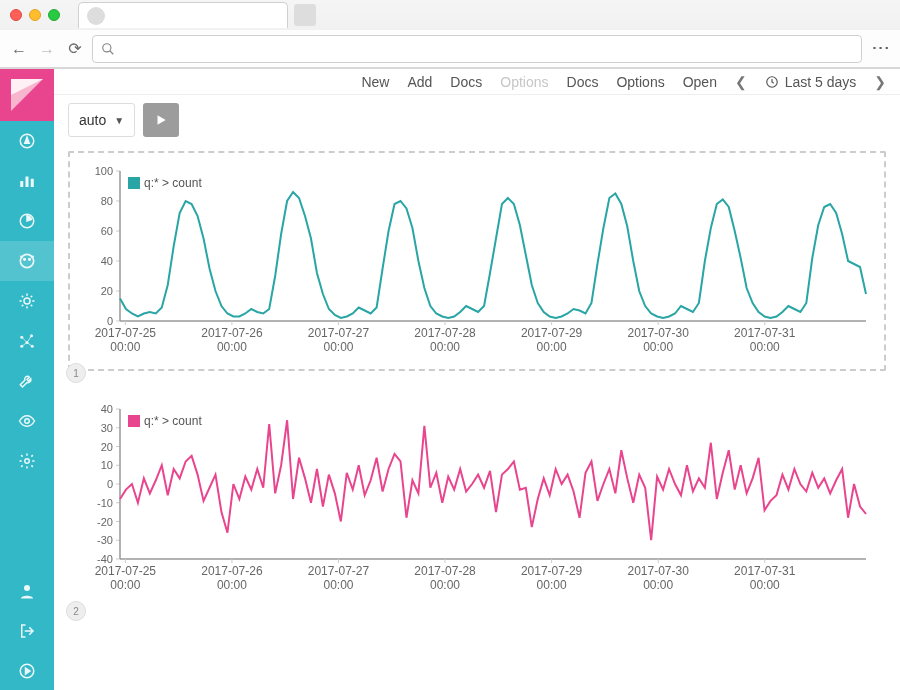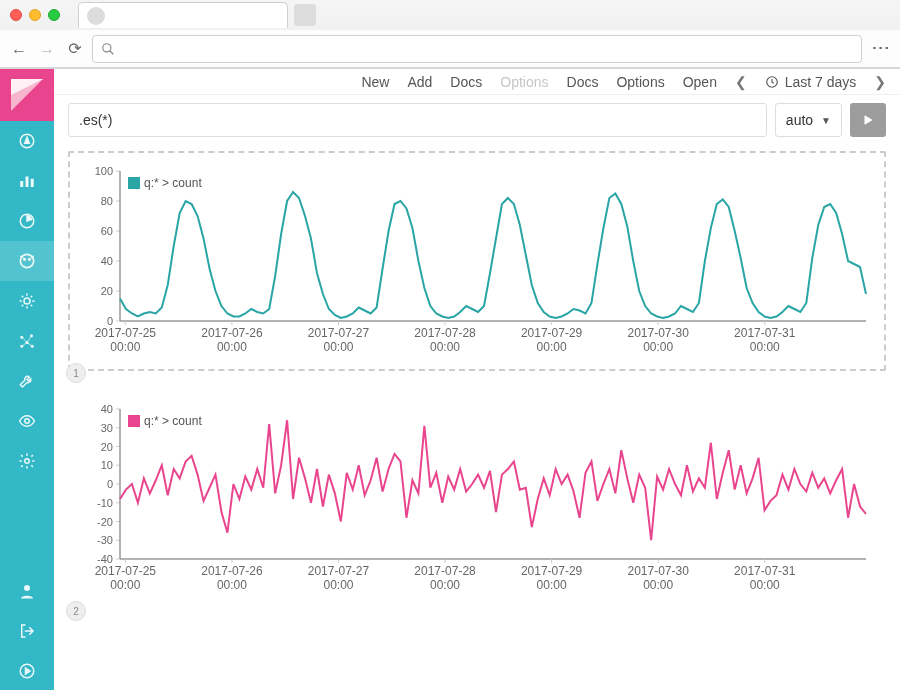--- a/index.html
+++ b/index.html
@@ -188,29 +188,26 @@
       <span class="disabled">Options</span>
       <span>Docs</span>
       <span>Options</span>
       <span>Open</span>
       <span class="arrow">❮</span>
       <span class="timerange">
         <svg viewBox="0 0 24 24" fill="none" stroke="currentColor" stroke-width="2">
             <circle cx="12" cy="12" r="9"></circle>
             <path d="M12 7v5l3 2"></path>
           </svg>
-        <span>Last 7 days</span>
+        <span>Last 5 days</span>
       </span>
       <span class="arrow">❯</span>
     </div>
 
     <div class="querybar">
-      <div class="query-input">
-        <span>.es(*)</span>
-      </div>
       <div class="interval-sel">
         <span>auto</span>
         <span class="caret">▼</span>
       </div>
       <div class="play-btn">
         <svg viewBox="0 0 24 24">
             <polygon points="6,4 20,12 6,20"></polygon>
           </svg>
       </div>
     </div>

